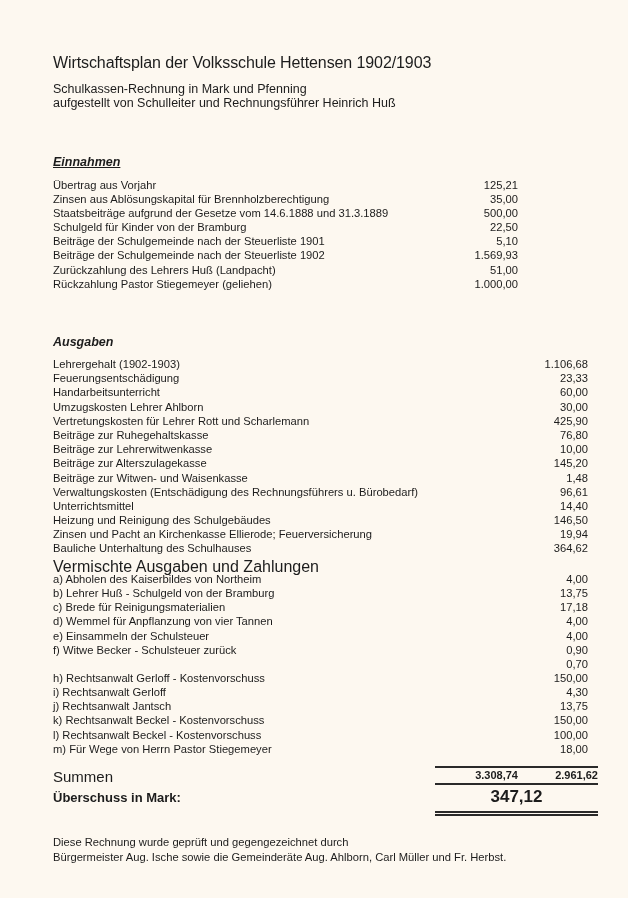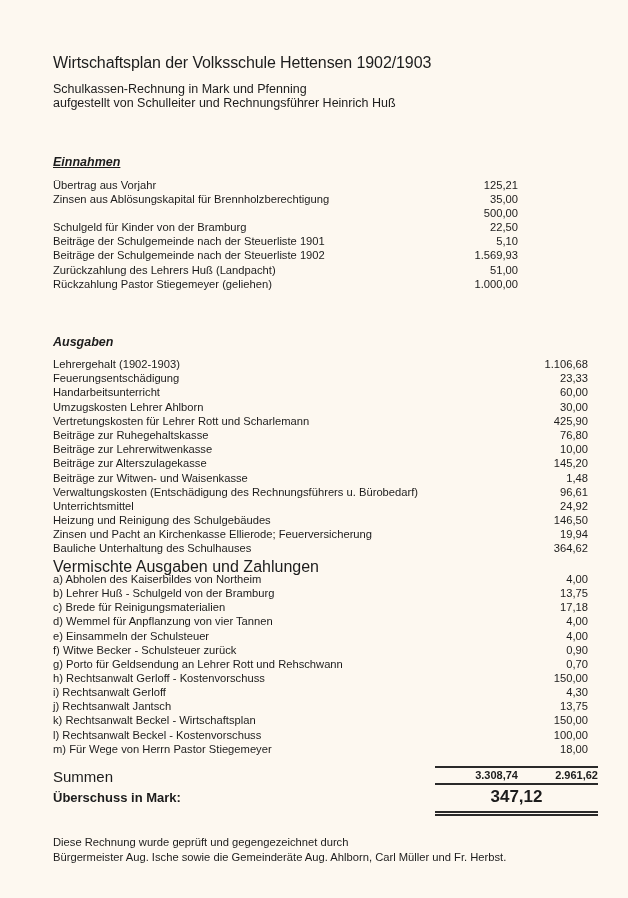--- a/index.html
+++ b/index.html
@@ -139,20 +139,21 @@
   <div class="rows rows-ein" id="income-rows">
       <div class="row">
         <span class="lbl">Übertrag aus Vorjahr</span>
         <span class="amt">125,21</span>
       </div>
       <div class="row">
         <span class="lbl">Zinsen aus Ablösungskapital für Brennholzberechtigung</span>
         <span class="amt">35,00</span>
       </div>
       <div class="row">
+        <span class="lbl">Staatsbeiträge aufgrund der Gesetze vom 14.6.1888 und 31.3.1889</span>
         <span class="amt">500,00</span>
       </div>
       <div class="row">
         <span class="lbl">Schulgeld für Kinder von der Bramburg</span>
         <span class="amt">22,50</span>
       </div>
       <div class="row">
         <span class="lbl">Beiträge der Schulgemeinde nach der Steuerliste 1901</span>
         <span class="amt">5,10</span>
       </div>
@@ -207,21 +208,21 @@
       <div class="row">
         <span class="lbl">Beiträge zur Witwen- und Waisenkasse</span>
         <span class="amt">1,48</span>
       </div>
       <div class="row">
         <span class="lbl">Verwaltungskosten (Entschädigung des Rechnungsführers u. Bürobedarf)</span>
         <span class="amt">96,61</span>
       </div>
       <div class="row">
         <span class="lbl">Unterrichtsmittel</span>
-        <span class="amt">24,92</span>
+        <span class="amt">14,40</span>
       </div>
       <div class="row">
         <span class="lbl">Heizung und Reinigung des Schulgebäudes</span>
         <span class="amt">146,50</span>
       </div>
       <div class="row">
         <span class="lbl">Zinsen und Pacht an Kirchenkasse Ellierode; Feuerversicherung</span>
         <span class="amt">19,94</span>
       </div>
       <div class="row">
@@ -250,37 +251,36 @@
       </div>
       <div class="row">
         <span class="lbl">e) Einsammeln der Schulsteuer</span>
         <span class="amt">4,00</span>
       </div>
       <div class="row">
         <span class="lbl">f) Witwe Becker - Schulsteuer zurück</span>
         <span class="amt">0,90</span>
       </div>
       <div class="row">
-        <span class="lbl">g) Porto für Geldsendung an Lehrer Rott und Rehschwann</span>
         <span class="amt">0,70</span>
       </div>
       <div class="row">
         <span class="lbl">h) Rechtsanwalt Gerloff - Kostenvorschuss</span>
         <span class="amt">150,00</span>
       </div>
       <div class="row">
         <span class="lbl">i) Rechtsanwalt Gerloff</span>
         <span class="amt">4,30</span>
       </div>
       <div class="row">
         <span class="lbl">j) Rechtsanwalt Jantsch</span>
         <span class="amt">13,75</span>
       </div>
       <div class="row">
-        <span class="lbl">k) Rechtsanwalt Beckel - Wirtschaftsplan</span>
+        <span class="lbl">k) Rechtsanwalt Beckel - Kostenvorschuss</span>
         <span class="amt">150,00</span>
       </div>
       <div class="row">
         <span class="lbl">l) Rechtsanwalt Beckel - Kostenvorschuss</span>
         <span class="amt">100,00</span>
       </div>
       <div class="row">
         <span class="lbl">m) Für Wege von Herrn Pastor Stiegemeyer</span>
         <span class="amt">18,00</span>
       </div>

